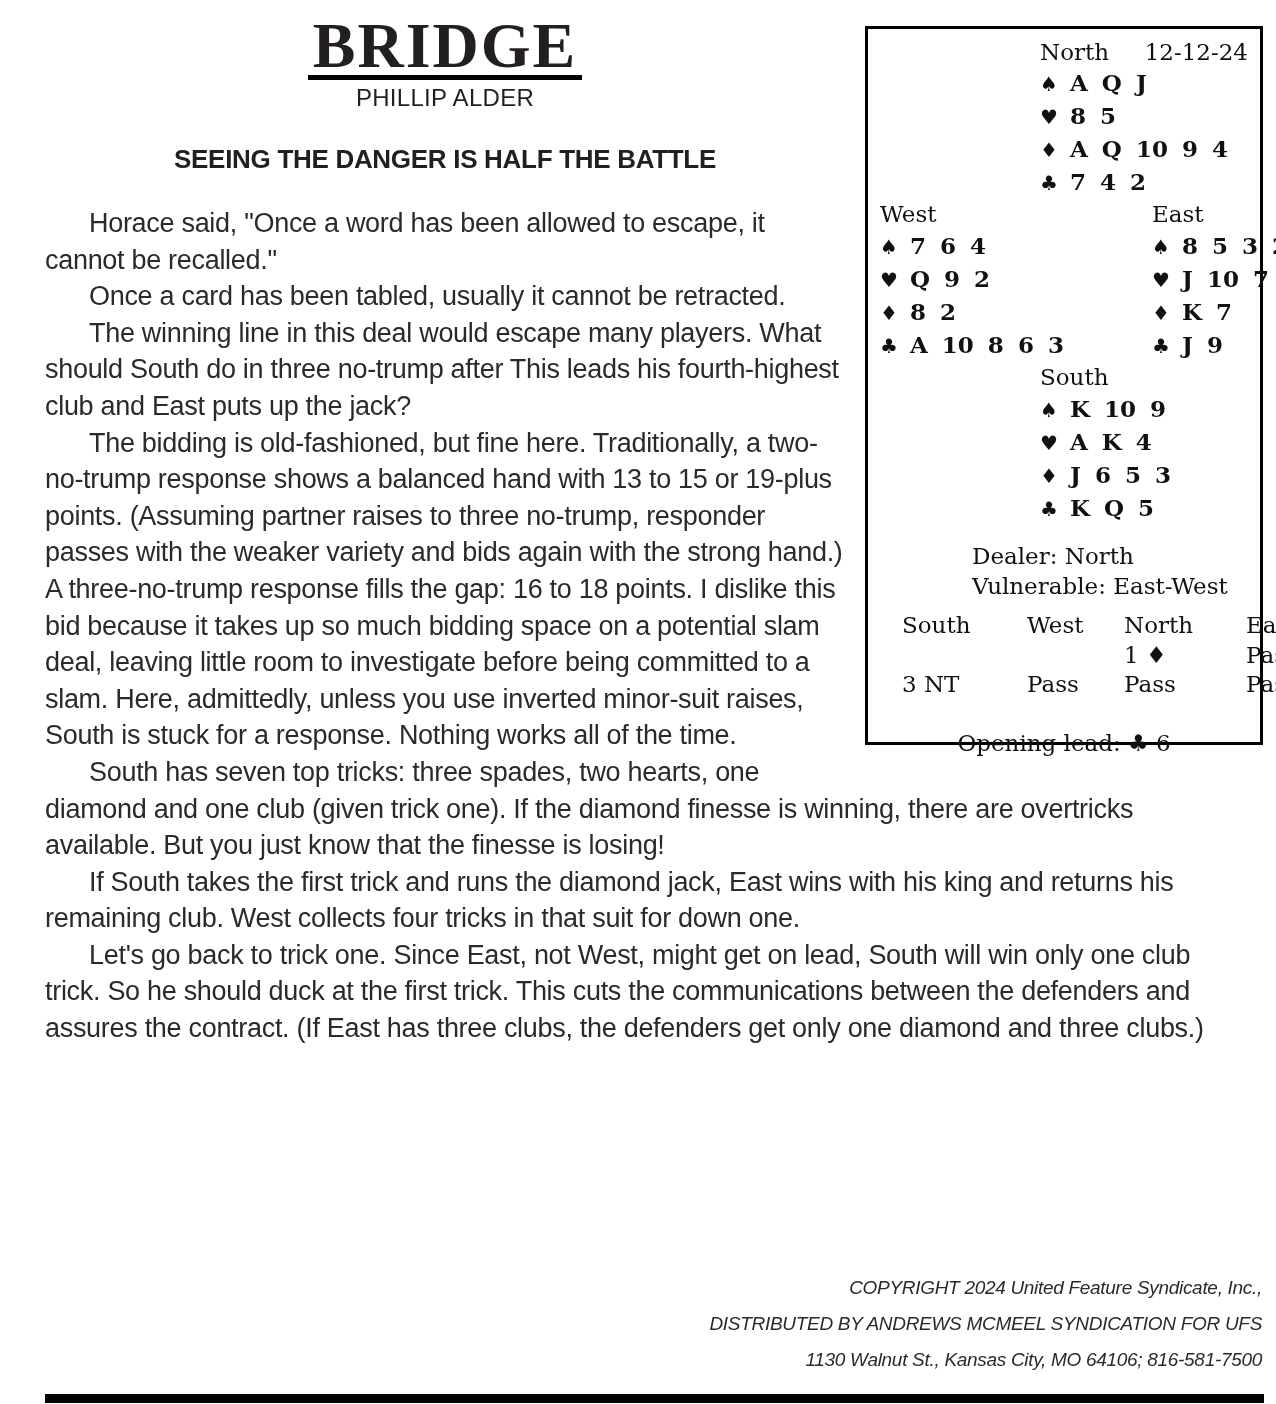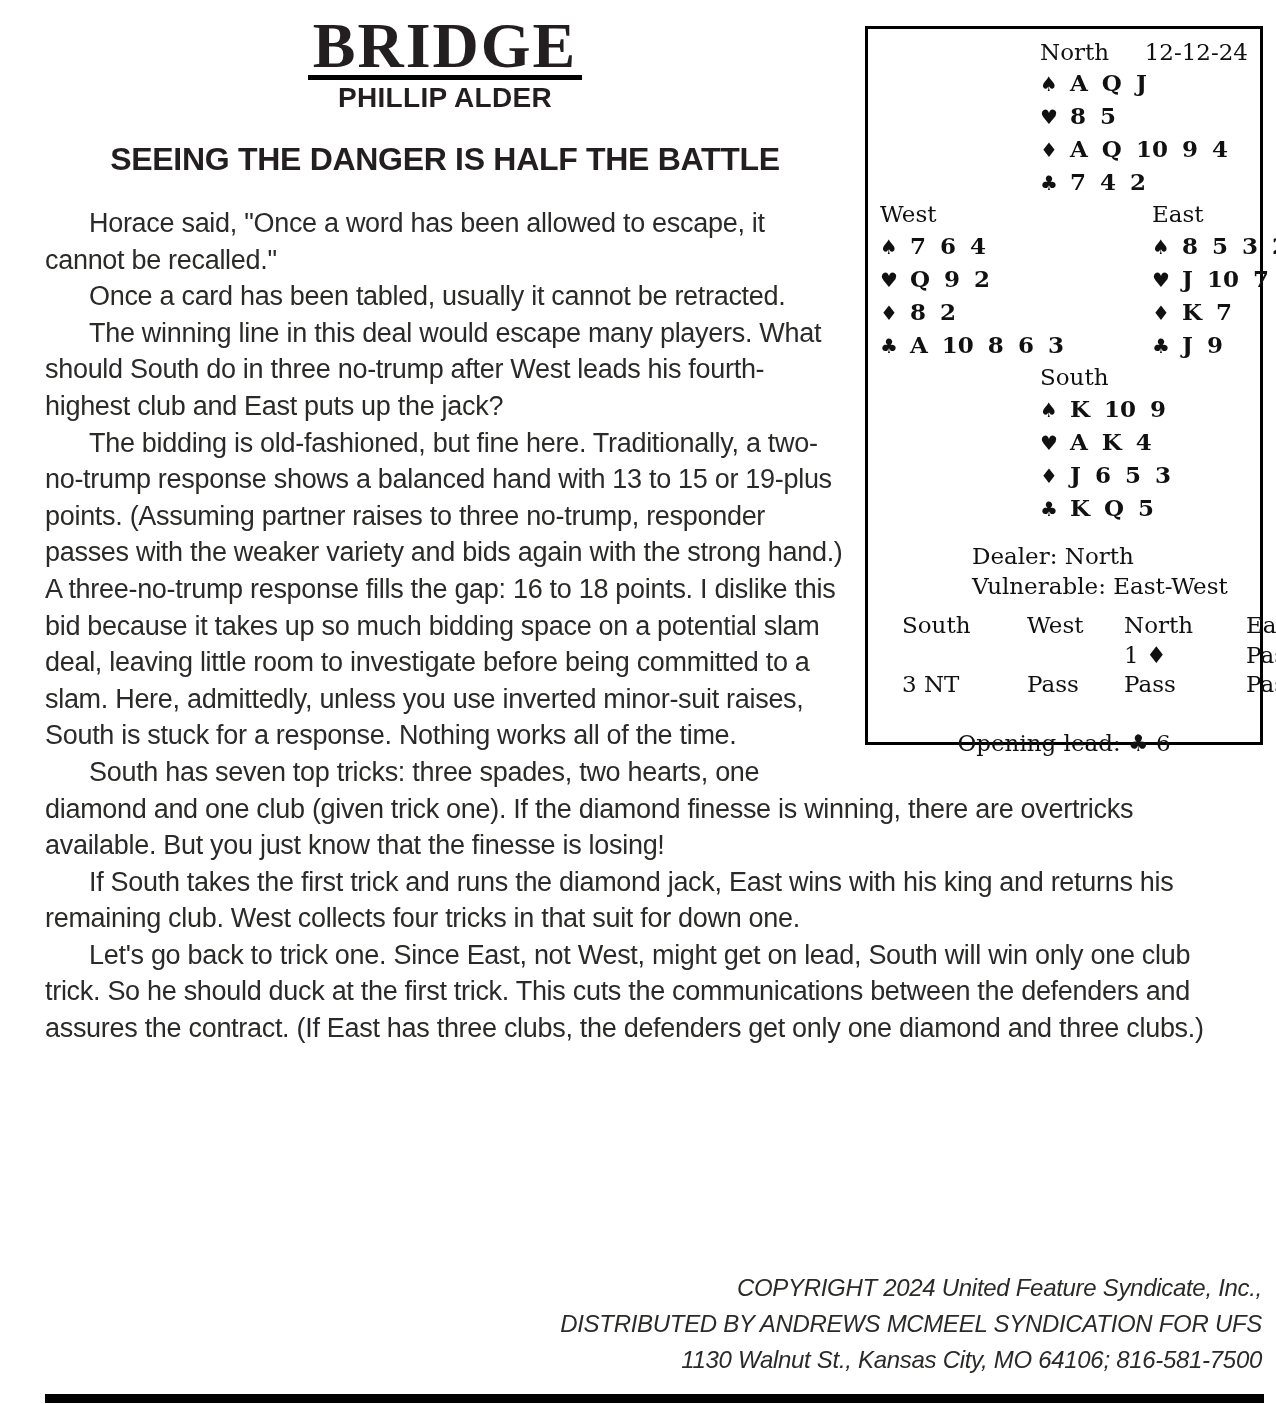--- a/index.html
+++ b/index.html
@@ -33,33 +33,33 @@
   }
   .opening-lead { margin-top:30px; text-align:center; }
 
   
   .masthead { text-align:center; margin:0; }
   .masthead-title {
     display:inline-block; font-family:"Liberation Serif", serif; font-weight:bold;
     font-size:64px; line-height:52px; letter-spacing:2px; color:#231f20;
     border-bottom:5px solid #000; padding:0 5px 3px;
   }
-  .masthead-byline { font-weight:bold; font-size:28px; line-height:30px; margin-top:3px; letter-spacing:0.3px; color:#231f20; }
-  .headline { text-align:center; font-weight:bold; font-size:32px; line-height:32px; margin:30px 0 30px; letter-spacing:-0.3px; color:#231f20; }
+  .masthead-byline { font-weight:normal; font-size:24px; line-height:30px; margin-top:3px; letter-spacing:0.3px; color:#231f20; }
+  .headline { text-align:center; font-weight:bold; font-size:26px; line-height:32px; margin:30px 0 30px; letter-spacing:-0.3px; color:#231f20; }
 
   
   .article p {
     margin:0; font-size:27px; line-height:36.6px;
     text-indent:44px; letter-spacing:-0.3px; padding-right:34px; color:#2a2a28;
   }
 
   
   .footer {
     position:absolute; right:14px; bottom:26px; text-align:right;
-    font-style:italic; font-size:24px; line-height:36px; letter-spacing:-0.3px; color:#2a2a28;
+    font-style:italic; font-size:19px; line-height:36px; letter-spacing:-0.3px; color:#2a2a28;
   }
   .bottom-rule { position:absolute; left:45px; right:12px; bottom:1px; height:9px; background:#000; }
 </style>
 </head>
 <body>
 
 <div class="page">
 
   <div class="deal-box">
     <div class="deal-header">
@@ -177,21 +177,21 @@
       <span class="masthead-title">BRIDGE</span>
     </div>
     <div class="masthead-byline">PHILLIP ALDER</div>
   </div>
 
   <div class="headline">SEEING THE DANGER IS HALF THE BATTLE</div>
 
   <div class="article">
     <p>Horace said, "Once a word has been allowed to escape, it cannot be recalled."</p>
     <p>Once a card has been tabled, usually it cannot be retracted.</p>
-    <p>The winning line in this deal would escape many players. What should South do in three no-trump after West leads his fourth-highest club and East puts up the jack?</p>
+    <p>The winning line in this deal would escape many players. What should South do in three no-trump after This leads his fourth-highest club and East puts up the jack?</p>
     <p>The bidding is old-fashioned, but fine here. Traditionally, a two-no-trump response shows a balanced hand with 13 to 15 or 19-plus points. (Assuming partner raises to three no-trump, responder passes with the weaker variety and bids again with the strong hand.) A three-no-trump response fills the gap: 16 to 18 points. I dislike this bid because it takes up so much bidding space on a potential slam deal, leaving little room to investigate before being committed to a slam. Here, admittedly, unless you use inverted minor-suit raises, South is stuck for a response. Nothing works all of the time.</p>
     <p>South has seven top tricks: three spades, two hearts, one diamond and one club (given trick one). If the diamond finesse is winning, there are overtricks available. But you just know that the finesse is losing!</p>
     <p>If South takes the first trick and runs the diamond jack, East wins with his king and returns his remaining club. West collects four tricks in that suit for down one.</p>
     <p>Let's go back to trick one. Since East, not West, might get on lead, South will win only one club trick. So he should duck at the first trick. This cuts the communications between the defenders and assures the contract. (If East has three clubs, the defenders get only one diamond and three clubs.)</p>
   </div>
 
   <div class="footer">
     <div>COPYRIGHT 2024 United Feature Syndicate, Inc.,</div>
     <div>DISTRIBUTED BY ANDREWS MCMEEL SYNDICATION FOR UFS</div>
     <div>1130 Walnut St., Kansas City, MO 64106; 816-581-7500</div>

